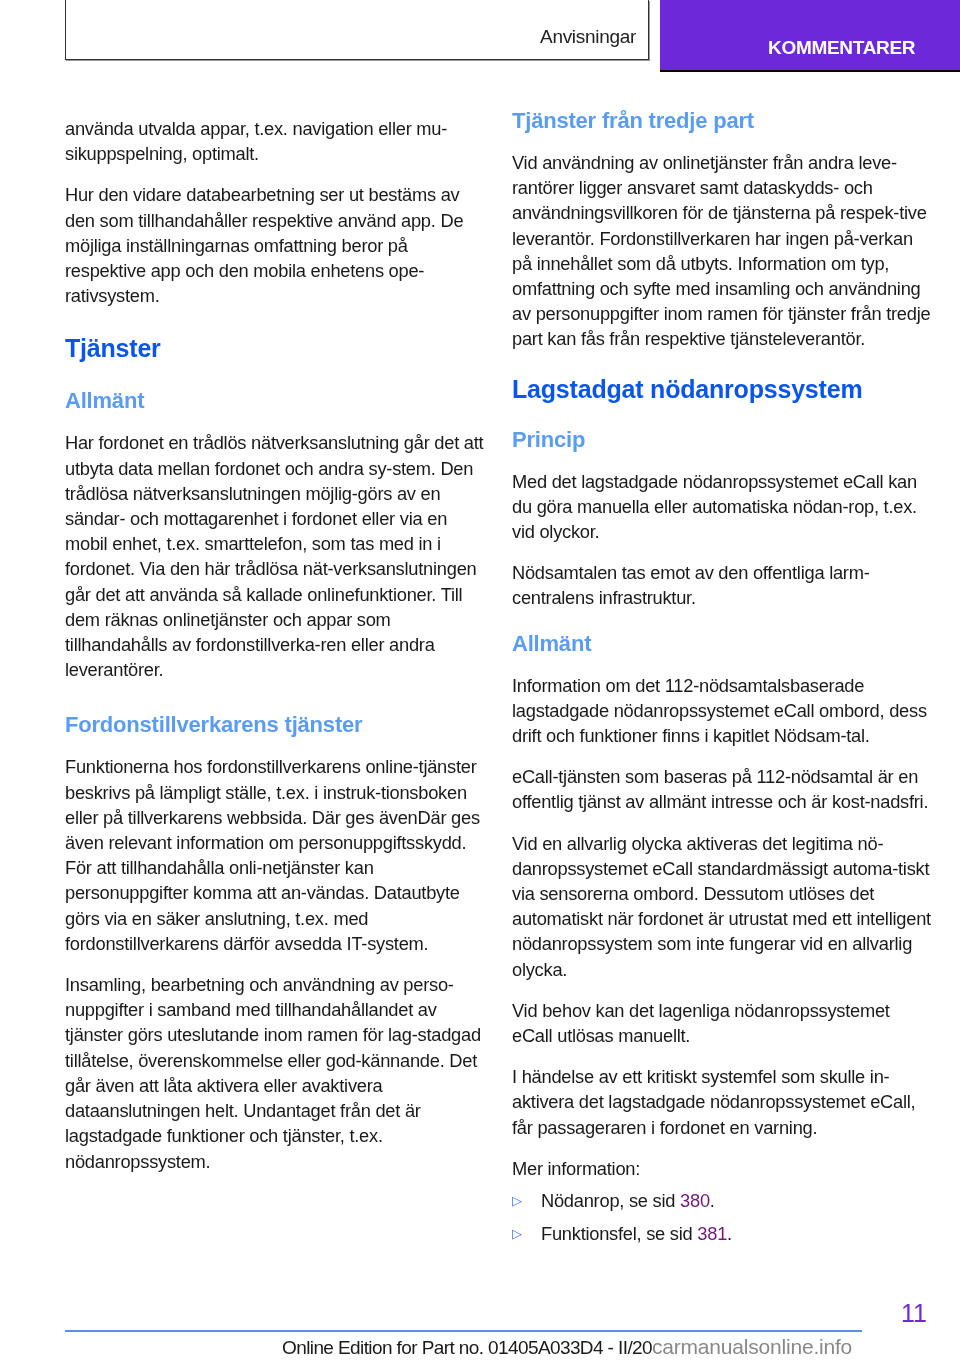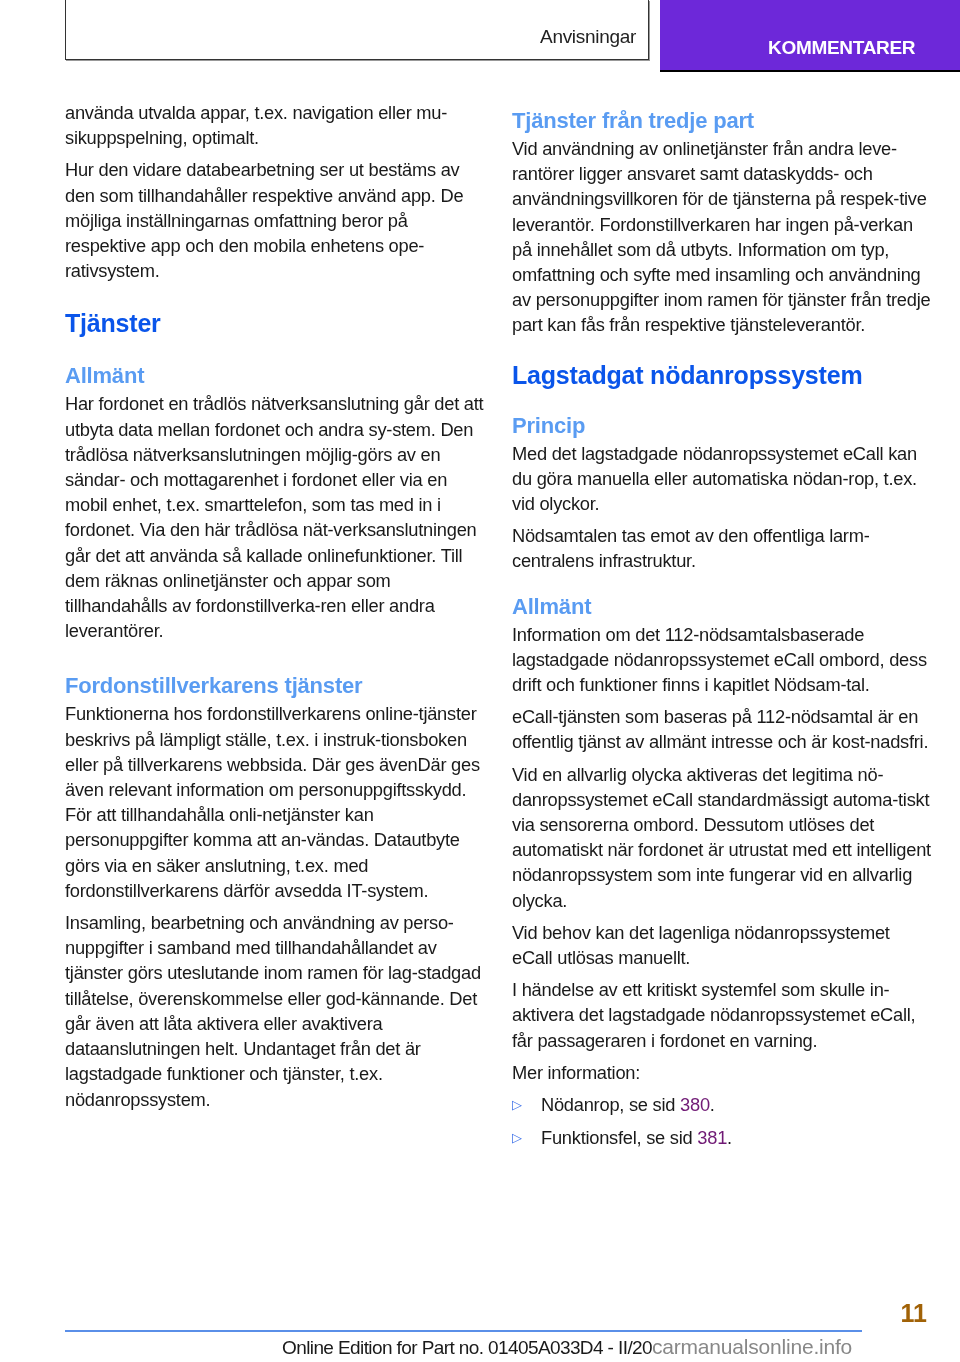--- a/index.html
+++ b/index.html
@@ -24,20 +24,21 @@
       color: #fff; letter-spacing: -0.3px;
     }
 
     .col { position: absolute; top: 100px; width: 420px; }
     .col.left { left: 65px; }
     .col.right { left: 512px; width: 420px; }
 
     p.body {
       font-size: 18.3px; line-height: 25.2px; color: #1a1a1a; letter-spacing: -0.25px;
       margin-bottom: 7px;
+      margin-top: 16px;
     }
     h1.h {
       font-size: 25px; font-weight: bold; color: #0a55ea; line-height: 30px;
       letter-spacing: -0.2px;
     }
     h2.h {
       font-size: 22px; font-weight: bold; color: #5a9cf2; line-height: 27px;
       letter-spacing: -0.2px;
     }
 
@@ -48,21 +49,21 @@
     }
     ul.refs li .bullet {
       position: absolute; left: 0; top: 0; color: #3b6fe8; font-size: 13px;
     }
     ul.refs li .link { color: #701a75; }
 
     .footer-line {
       position: absolute; left: 65px; top: 1330px; width: 797px; height: 2px; background: #5a8fe8;
     }
     .page-number {
-      position: absolute; right: 33px; top: 1299px; font-size: 25px; font-weight: bold; color: #a16207;
+      position: absolute; right: 33px; top: 1299px; font-size: 25px; font-weight: normal; color: #6d28d9;
     }
     .footer-text {
       position: absolute; left: 282px; top: 1335px; font-size: 19px; color: #1a1a1a; letter-spacing: -0.6px;
       white-space: nowrap;
     }
     .footer-text .wm { color: #888; font-size: 21px; letter-spacing: -0.2px; }
   </style>
 </head>
 <body>
 

